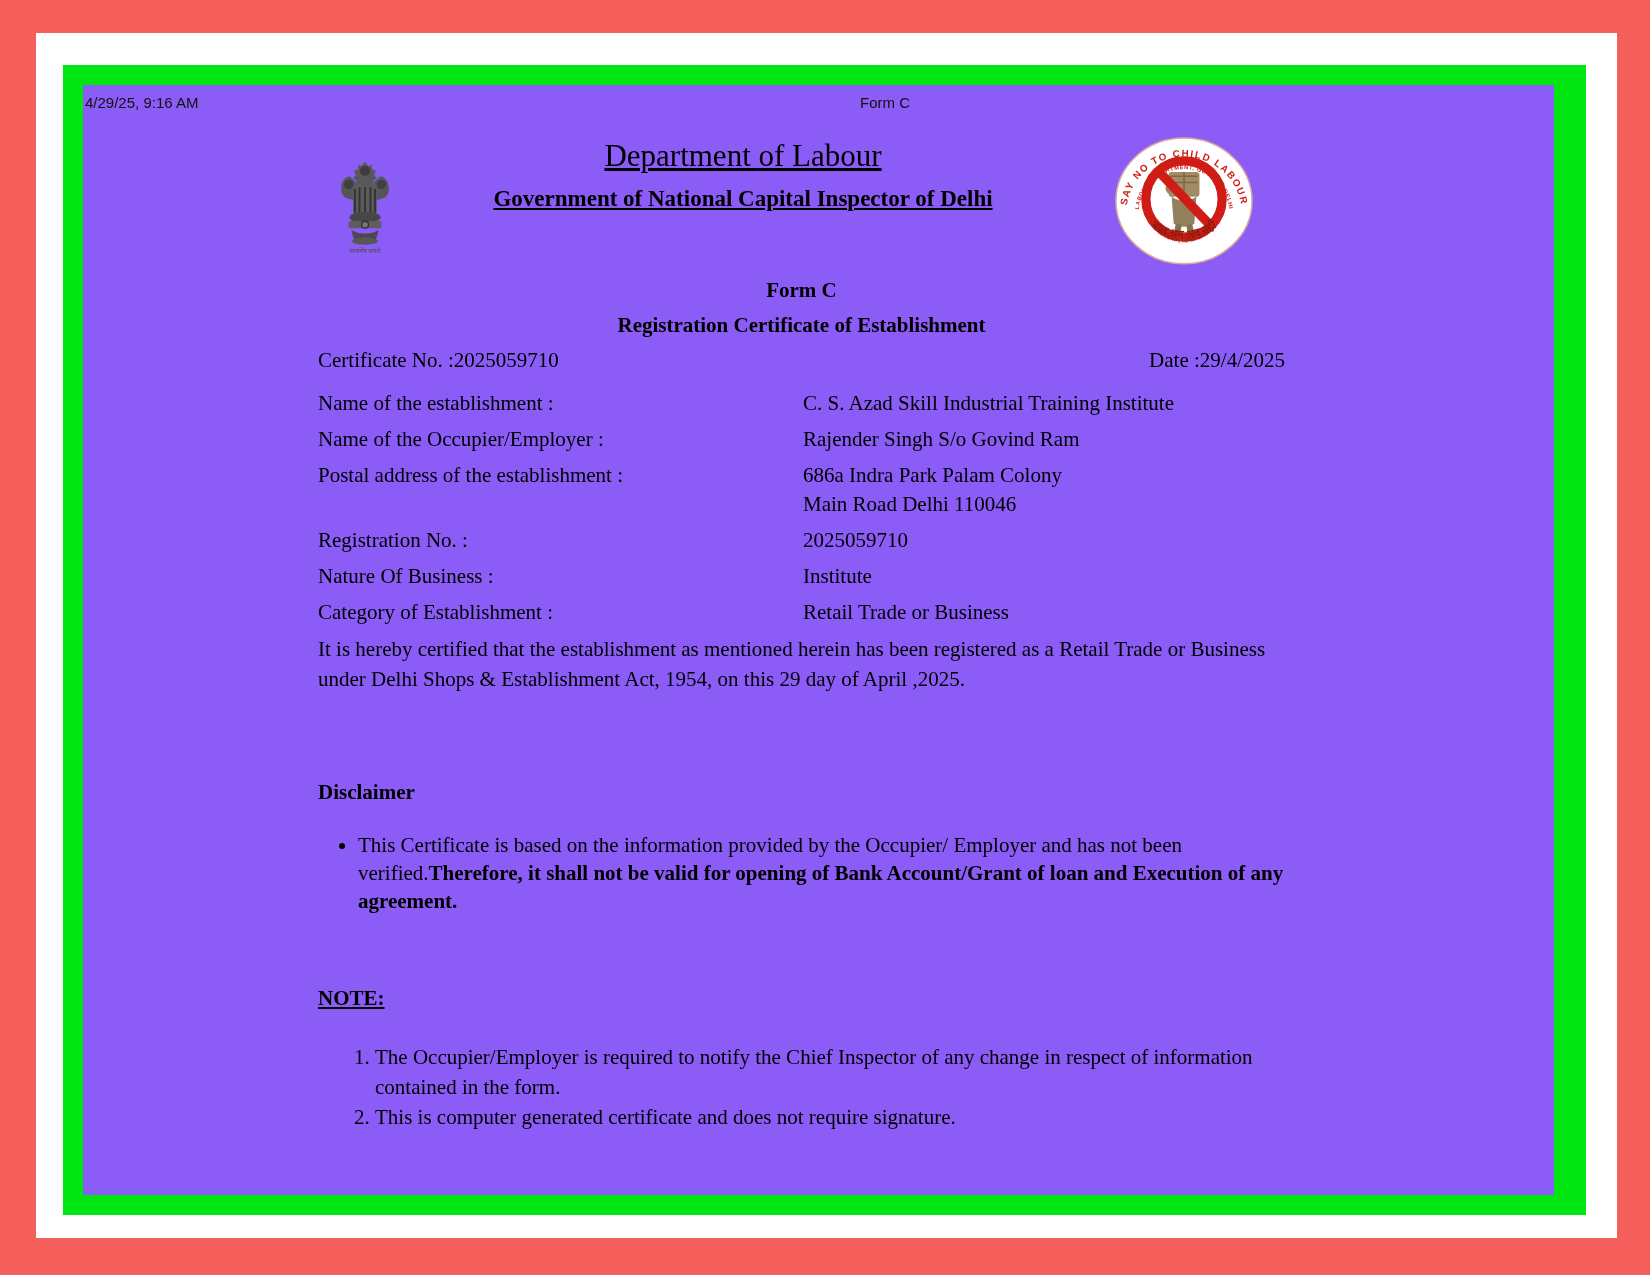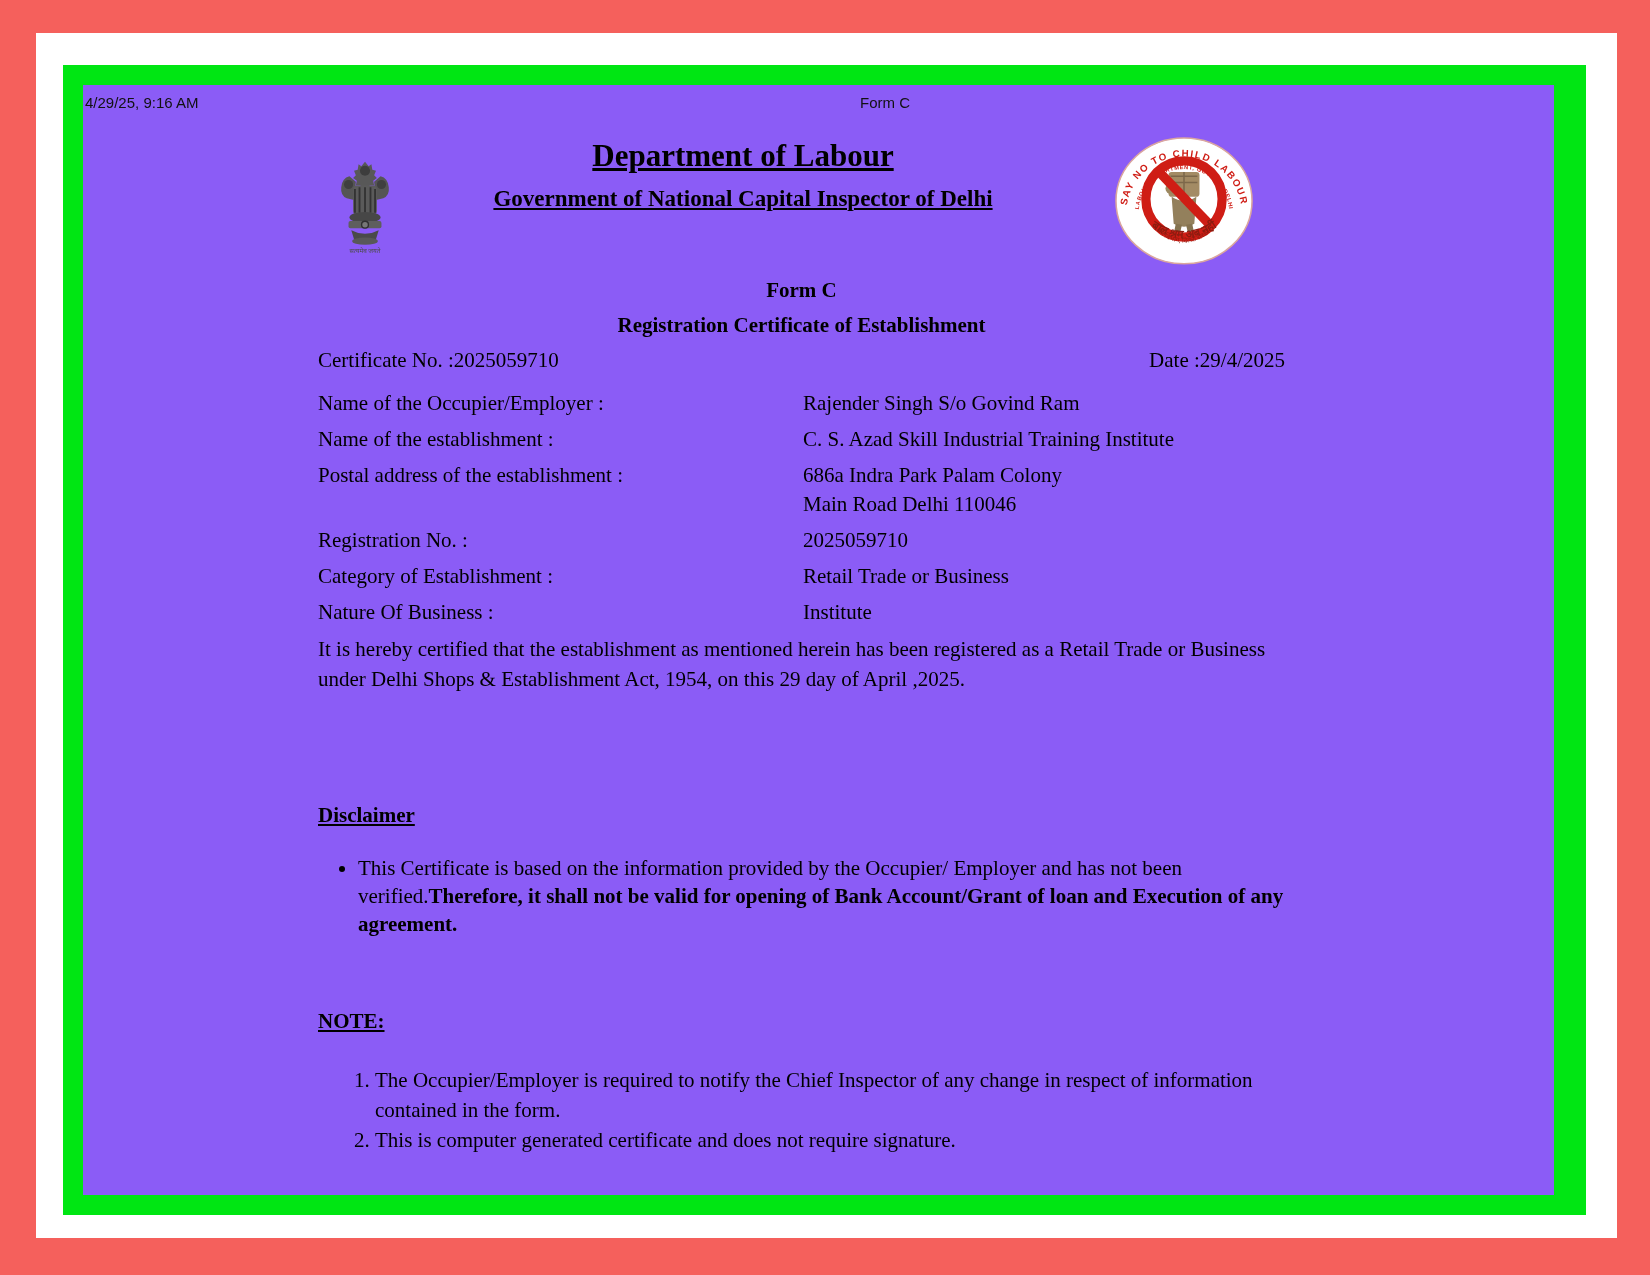--- a/index.html
+++ b/index.html
@@ -14,35 +14,35 @@
   .green-frame{position:absolute;left:63px;top:65px;width:1523px;height:1150px;background:#00e613;}
   .page{position:absolute;left:83px;top:85px;width:1471px;height:1110px;background:#8b5cf6;}
 
   .print-header{position:absolute;left:0;top:0;width:100%;height:30px;
     font-family:"Liberation Sans","DejaVu Sans",sans-serif;font-size:15px;color:#111;}
   .print-header .ts{position:absolute;left:2px;top:9px;}
   .print-header .ph-title{position:absolute;left:777px;top:9px;}
 
   .emblem{position:absolute;left:250px;top:74px;width:64px;height:104px;}
   .masthead{position:absolute;left:660px;top:52px;transform:translateX(-50%);text-align:center;white-space:nowrap;}
-  .masthead .h1{font-size:31px;font-weight:bold;text-decoration:underline;line-height:38px;margin-bottom:9px;}
+  .masthead .h1{font-size:31px;font-weight:normal;text-decoration:underline;line-height:38px;margin-bottom:9px;}
   .masthead .h2{font-size:23px;font-weight:bold;text-decoration:underline;line-height:30px;margin-bottom:8px;}
   .masthead .h3{font-size:23px;font-weight:bold;text-decoration:underline;line-height:30px;}
   .logo{position:absolute;left:1028px;top:50px;width:146px;height:134px;}
 
   .doc{position:absolute;left:235px;top:192px;width:967px;font-size:21px;}
   .form-title{font-weight:bold;text-align:center;line-height:26px;margin:0 0 9px 0;}
   .form-subtitle{font-weight:bold;text-align:center;line-height:26px;margin:0 0 9px 0;}
   .certrow{display:flex;justify-content:space-between;line-height:26px;margin-bottom:16px;}
   .frow{display:flex;line-height:29px;margin-bottom:7px;}
   .frow .lbl{flex:0 0 485px;}
   .frow .val{flex:1;}
   .frow .val.bold{font-weight:normal;}
   .certify{line-height:30px;margin-top:7px;}
-  .disclaimer-h{font-weight:bold;text-decoration:underline;line-height:26px;margin-top:108px;}
+  .disclaimer-h{font-weight:bold;line-height:26px;margin-top:85px;}
   .disc-list{margin:26px 0 0 0;padding-left:40px;line-height:28px;}
   .disc-list li{margin:0;}
   .note-h{font-weight:bold;text-decoration:underline;line-height:26px;margin-top:70px;}
   .note-list{margin:31px 0 0 0;padding-left:57px;line-height:30px;}
   .note-list li{margin:0;}
   .b{font-weight:bold;}
 </style>
 </head>
 <body>
 
@@ -122,45 +122,45 @@
   <div class="doc">
     <div class="form-title">Form C</div>
     <div class="form-subtitle">Registration Certificate of Establishment</div>
 
     <div class="certrow">
       <span>Certificate No. :2025059710</span>
       <span>Date :29/4/2025</span>
     </div>
 
     <div class="frow">
+      <span class="lbl">Name of the establishment :</span>
+      <span class="val">C. S. Azad Skill Industrial Training Institute</span>
+    </div>
+    <div class="frow">
       <span class="lbl">Name of the Occupier/Employer :</span>
       <span class="val">Rajender Singh S/o Govind Ram</span>
-    </div>
-    <div class="frow">
-      <span class="lbl">Name of the establishment :</span>
-      <span class="val">C. S. Azad Skill Industrial Training Institute</span>
     </div>
     <div class="frow">
       <span class="lbl">Postal address of the establishment :</span>
       <span class="val">
         <span style="display:block">686a Indra Park Palam Colony</span>
         <span style="display:block">Main Road Delhi 110046</span>
       </span>
     </div>
     <div class="frow">
       <span class="lbl">Registration No. :</span>
       <span class="val bold">2025059710</span>
     </div>
     <div class="frow">
+      <span class="lbl">Nature Of Business :</span>
+      <span class="val bold">Institute</span>
+    </div>
+    <div class="frow">
       <span class="lbl">Category of Establishment :</span>
       <span class="val bold">Retail Trade or Business</span>
-    </div>
-    <div class="frow">
-      <span class="lbl">Nature Of Business :</span>
-      <span class="val bold">Institute</span>
     </div>
 
     <div class="certify">It is hereby certified that the establishment as mentioned herein has been registered as a Retail Trade or Business under Delhi Shops &amp; Establishment Act, 1954, on this 29 day of April ,2025.</div>
 
     <div class="disclaimer-h">Disclaimer</div>
     <ul class="disc-list">
       <li><span>This Certificate is based on the information provided by the Occupier/ Employer and has not been verified.</span><span class="b">Therefore, it shall not be valid for opening of Bank Account/Grant of loan and Execution of any agreement.</span></li>
     </ul>
 
     <div class="note-h">NOTE:</div>

